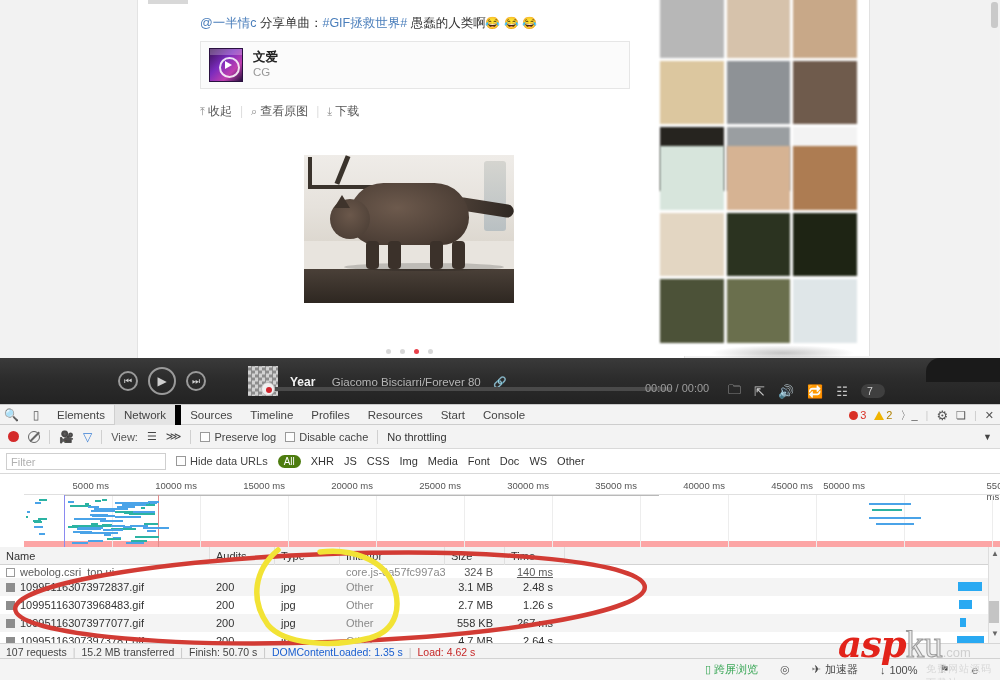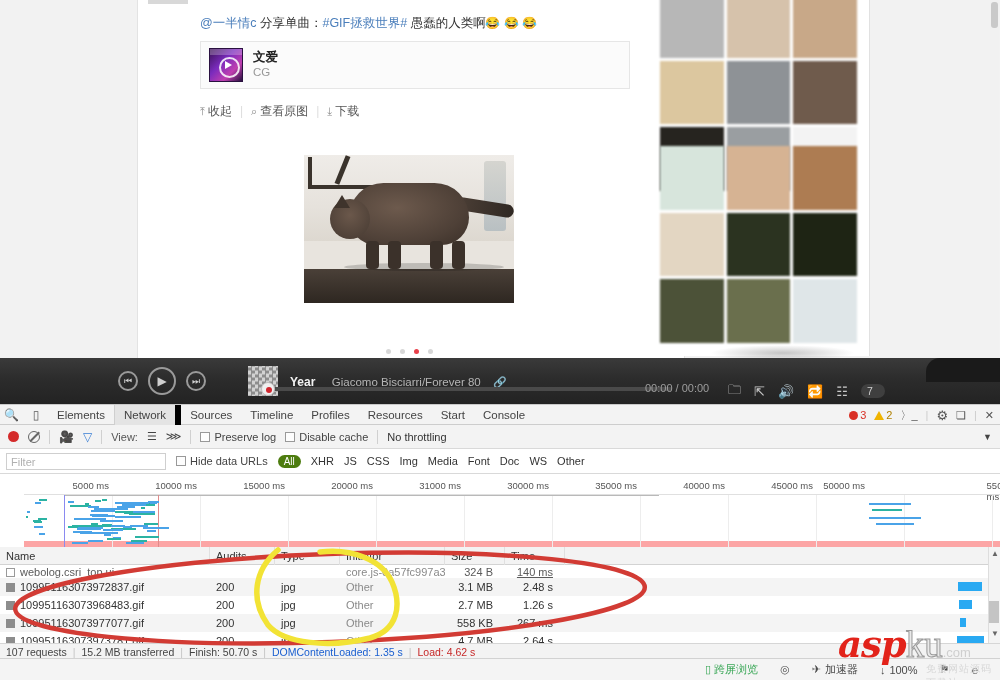--- a/index.html
+++ b/index.html
@@ -430,21 +430,21 @@
       <span class="type-item">WS</span>
       <span class="type-item">Other</span>
     </div>
 
     <div class="overview">
       <div class="ov-ruler" id="ov-ruler">
           <span class="ov-tick" style="left: 88px;">5000 ms</span>
           <span class="ov-tick" style="left: 176px;">10000 ms</span>
           <span class="ov-tick" style="left: 264px;">15000 ms</span>
           <span class="ov-tick" style="left: 352px;">20000 ms</span>
-          <span class="ov-tick" style="left: 440px;">31000 ms</span>
+          <span class="ov-tick" style="left: 440px;">25000 ms</span>
           <span class="ov-tick" style="left: 528px;">30000 ms</span>
           <span class="ov-tick" style="left: 616px;">35000 ms</span>
           <span class="ov-tick" style="left: 704px;">40000 ms</span>
           <span class="ov-tick" style="left: 792px;">45000 ms</span>
           <span class="ov-tick" style="left: 844px;">50000 ms</span>
           <span class="ov-tick" style="left: 992px;">55000 ms</span>
         </div>
       <div id="ov-grid">
           <div class="ov-gridline" style="left: 88px;"></div>
           <div class="ov-gridline" style="left: 176px;"></div>

